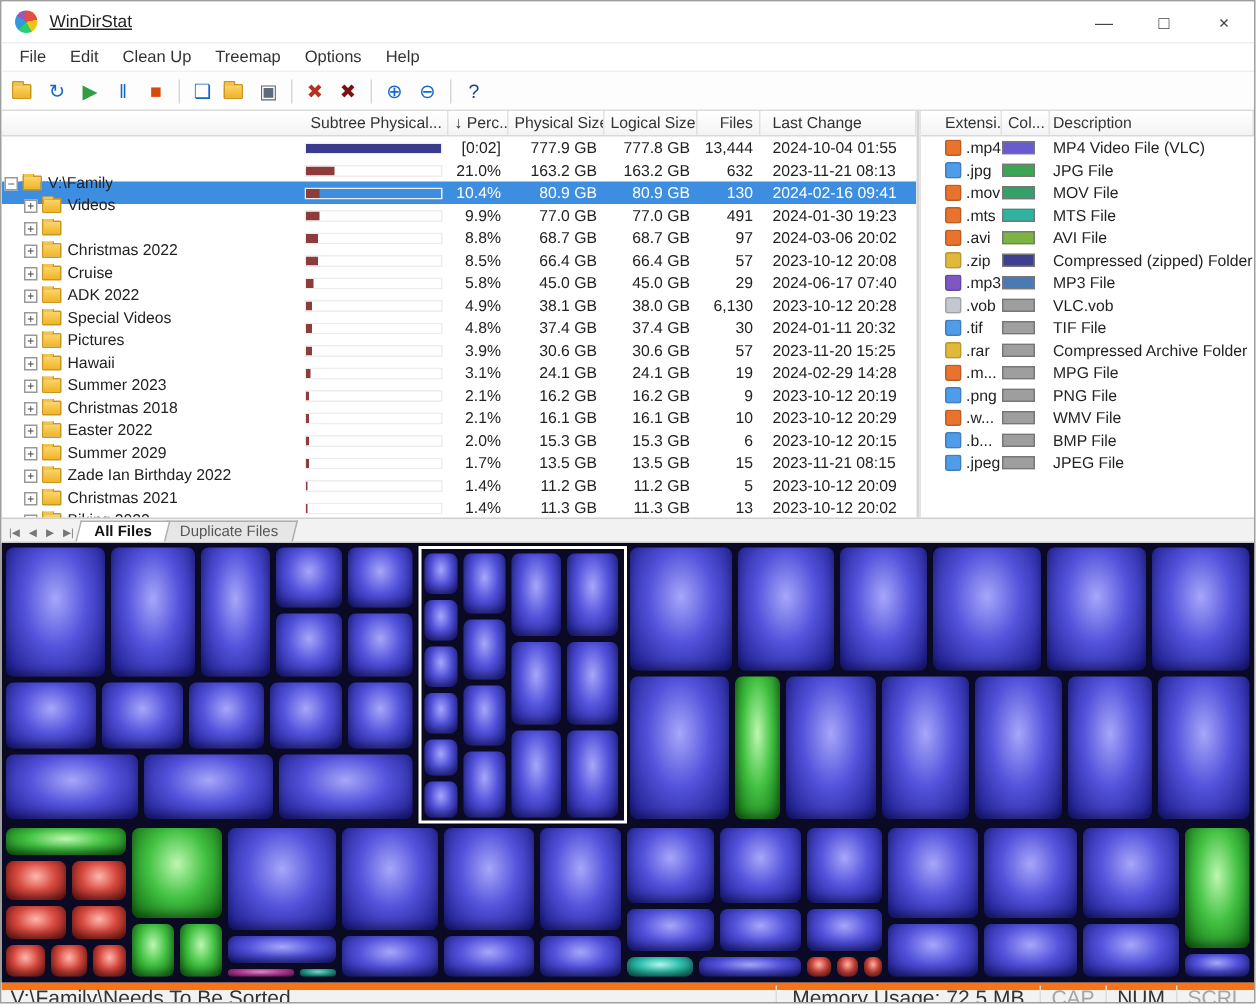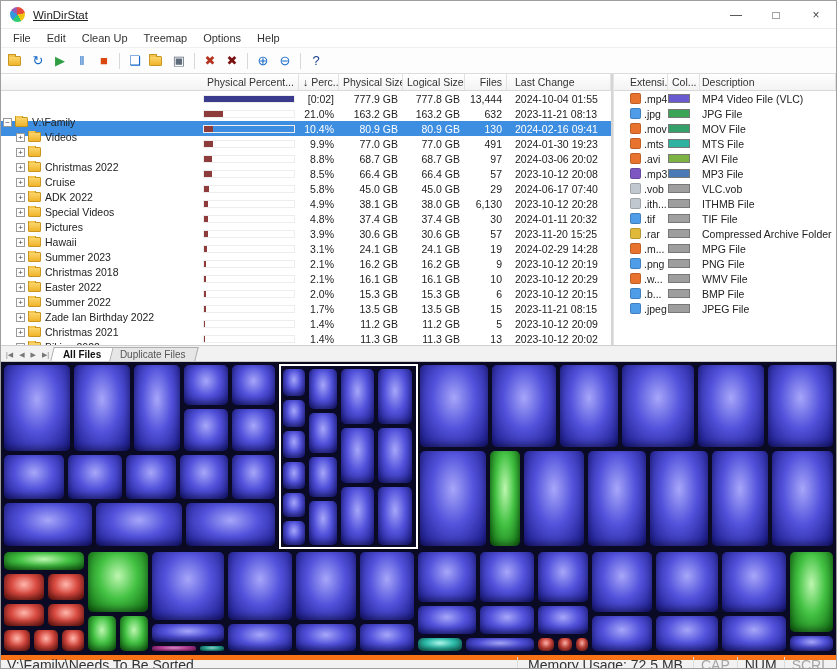--- a/index.html
+++ b/index.html
@@ -146,21 +146,21 @@
     <span class="tb-sep"></span>
     <span class="tb-btn">
       <span class="tb-glyph" style="color: rgb(26, 63, 143);">?</span>
     </span>
   </div>
 
 <div class="panels">
   <div class="left-panel">
     <div class="hdr-row" id="file-headers">
         <div class="fh c0">Name</div>
-        <div class="fh c1">Physical Percent...</div>
+        <div class="fh c1">Subtree Physical...</div>
         <div class="fh c2">↓ Perc...</div>
         <div class="fh c3">Physical Size</div>
         <div class="fh c4">Logical Size</div>
         <div class="fh c5">Files</div>
         <div class="fh c6">Last Change</div>
       </div>
     <div class="list-body" id="file-rows">
         <div class="frow">
           <div class="fc c0" style="padding-left: 2px;">
             <span class="expander">−</span>
@@ -362,21 +362,21 @@
           <div class="fc c2 num">2.1%</div>
           <div class="fc c3 num">16.2 GB</div>
           <div class="fc c4 num">16.2 GB</div>
           <div class="fc c5 num">9</div>
           <div class="fc c6">2023-10-12 20:19</div>
         </div>
         <div class="frow">
           <div class="fc c0" style="padding-left: 15px;">
             <span class="expander">+</span>
             <span class="folder-icon"></span>
-            <span class="fname">Summer 2022</span>
+            <span class="fname">Summer 2029</span>
           </div>
           <div class="fc c1">
             <span class="bar-track">
               <span class="bar" style="width: 2.1%; background: rgb(142, 59, 59);"></span>
             </span>
           </div>
           <div class="fc c2 num">2.1%</div>
           <div class="fc c3 num">16.1 GB</div>
           <div class="fc c4 num">16.1 GB</div>
           <div class="fc c5 num">10</div>
@@ -505,47 +505,47 @@
             <span class="ft ft-media"></span>
             <span>.avi</span>
           </div>
           <div class="fc e1">
             <span class="swatch" style="background: rgb(124, 179, 66);"></span>
           </div>
           <div class="fc e2">AVI File</div>
         </div>
         <div class="frow">
           <div class="fc e0">
+            <span class="ft ft-zip"></span>
+            <span>.zip</span>
+          </div>
+          <div class="fc e1">
+            <span class="swatch" style="background: rgb(63, 63, 143);"></span>
+          </div>
+          <div class="fc e2">Compressed (zipped) Folder</div>
+        </div>
+        <div class="frow">
+          <div class="fc e0">
             <span class="ft ft-audio"></span>
             <span>.mp3</span>
           </div>
           <div class="fc e1">
             <span class="swatch" style="background: rgb(74, 122, 181);"></span>
           </div>
           <div class="fc e2">MP3 File</div>
         </div>
         <div class="frow">
           <div class="fc e0">
             <span class="ft ft-doc"></span>
             <span>.vob</span>
           </div>
           <div class="fc e1">
             <span class="swatch" style="background: rgb(158, 158, 158);"></span>
           </div>
           <div class="fc e2">VLC.vob</div>
-        </div>
-        <div class="frow">
-          <div class="fc e0">
-            <span class="ft ft-doc"></span>
-            <span>.ith...</span>
-          </div>
-          <div class="fc e1">
-            <span class="swatch" style="background: rgb(158, 158, 158);"></span>
-          </div>
-          <div class="fc e2">ITHMB File</div>
         </div>
         <div class="frow">
           <div class="fc e0">
             <span class="ft ft-image"></span>
             <span>.tif</span>
           </div>
           <div class="fc e1">
             <span class="swatch" style="background: rgb(160, 160, 160);"></span>
           </div>
           <div class="fc e2">TIF File</div>

